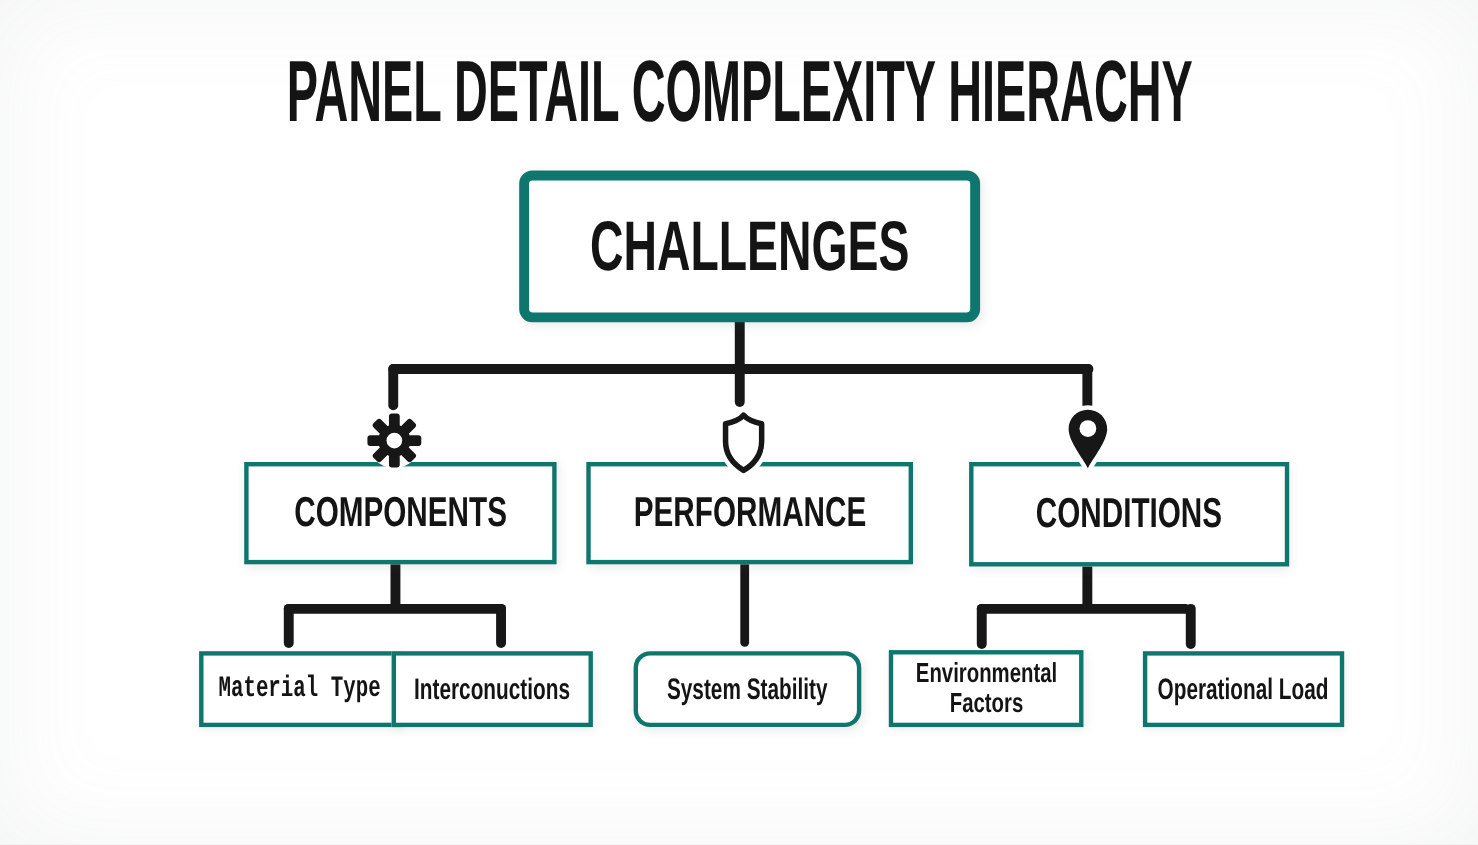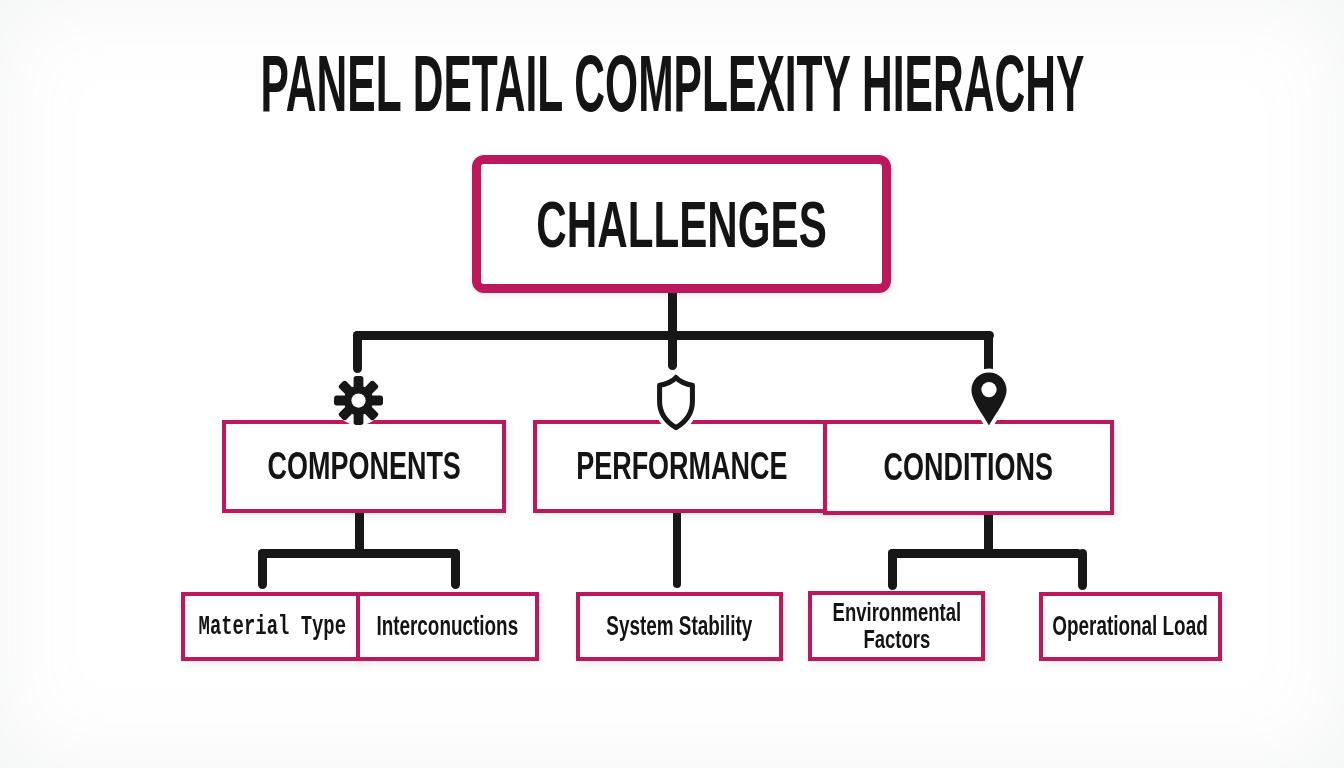--- a/index.html
+++ b/index.html
@@ -9,21 +9,21 @@
     font-family:"Liberation Sans", sans-serif;color:#141414;
   }
   .canvas::after{
     content:"";position:absolute;inset:0;pointer-events:none;
     box-shadow:inset 0 0 90px rgba(140,145,150,0.10);
   }
   .cond{display:inline-block;white-space:nowrap;font-weight:bold;color:#141414;}
   .title-wrap{position:absolute;left:0;top:44px;width:100%;height:78px;
     display:flex;align-items:center;justify-content:center;}
   .title-wrap .cond{font-size:76px;transform:scale(0.56,1.04);}
-  .box{position:absolute;background:#ffffff;border:4px solid #be185d;
+  .box{position:absolute;background:#ffffff;border:4px solid #0f766e;
     display:flex;align-items:center;justify-content:center;
     box-shadow:2px 3px 8px rgba(100,100,110,0.12);z-index:1;}
   .root-box{border-width:9px;border-radius:12px;}
   .root-box .cond{font-size:62px;transform:scale(0.68,1.03);}
   .mid-box .cond{font-size:38px;transform:scale(0.71,1);}
   .leaf-box .cond{font-size:27px;transform:scale(0.70,1);}
   .leaf-box.leaf-two .cond{
     font-size:25px;transform:scale(0.74,1);white-space:normal;
     width:180px;text-align:center;line-height:1.08;}
   .line{position:absolute;background:#171717;border-radius:5px;z-index:0;}
@@ -79,21 +79,21 @@
       <circle cx="32" cy="24" r="8.5" fill="#ffffff"></circle>
     </svg>
   </div>
 
   <div class="box mid-box" style="left:533px;top:420px;width:289px;height:85px;">
     <span class="cond">PERFORMANCE</span>
   </div>
   <div class="box mid-box" style="left:222px;top:420px;width:276px;height:85px;">
     <span class="cond">COMPONENTS</span>
   </div>
-  <div class="box mid-box" style="left:823px;top:420px;width:283px;height:87px;">
+  <div class="box mid-box" style="left:881px;top:420px;width:283px;height:87px;">
     <span class="cond">CONDITIONS</span>
   </div>
 
   <div class="line" style="left:355px;top:503px;width:9px;height:52px;"></div>
   <div class="line" style="left:258px;top:549px;width:202px;height:9px;"></div>
   <div class="line" style="left:258px;top:549px;width:9px;height:40px;"></div>
   <div class="line" style="left:451px;top:549px;width:9px;height:40px;"></div>
 
   <div class="line" style="left:673px;top:503px;width:8px;height:85px;"></div>
 
@@ -101,21 +101,21 @@
   <div class="line" style="left:888px;top:549px;width:194px;height:9px;"></div>
   <div class="line" style="left:888px;top:549px;width:9px;height:41px;"></div>
   <div class="line" style="left:1078px;top:549px;width:9px;height:41px;"></div>
 
   <div class="box leaf-box" style="left:181px;top:592px;width:175px;height:61px;font-family:Liberation Mono, monospace;">
     <span class="cond">Material Type</span>
   </div>
   <div class="box leaf-box" style="left:356px;top:592px;width:175px;height:61px;text-align:center;">
     <span class="cond">Interconuctions</span>
   </div>
-  <div class="box leaf-box" style="left:576px;top:592px;width:199px;height:61px;">
+  <div class="box leaf-box" style="left:576px;top:592px;width:199px;height:61px;border-radius:15px;">
     <span class="cond">System Stability</span>
   </div>
   <div class="box leaf-box leaf-two" style="left:808px;top:591px;width:169px;height:62px;">
     <span class="cond">Environmental Factors</span>
   </div>
   <div class="box leaf-box" style="left:995px;top:592px;width:175px;height:61px;margin-left:44px;">
     <span class="cond">Operational Load</span>
   </div>
 
 </div>

